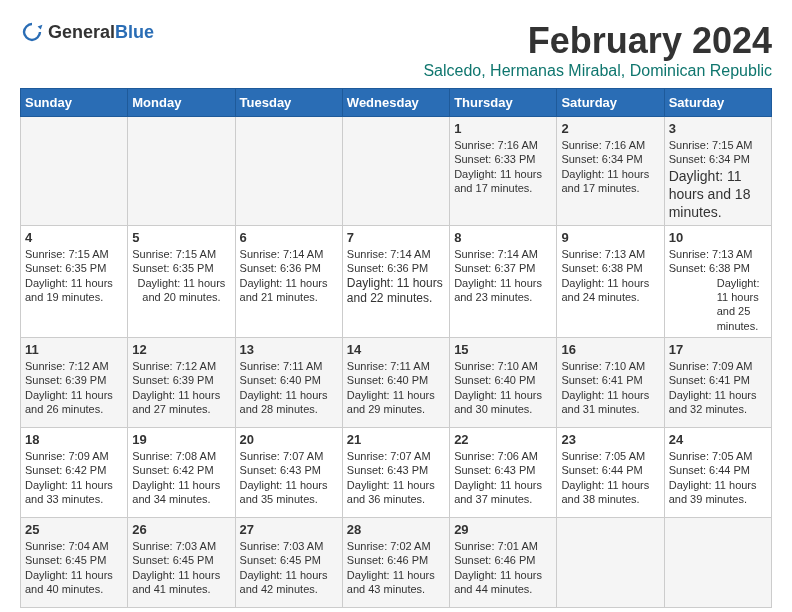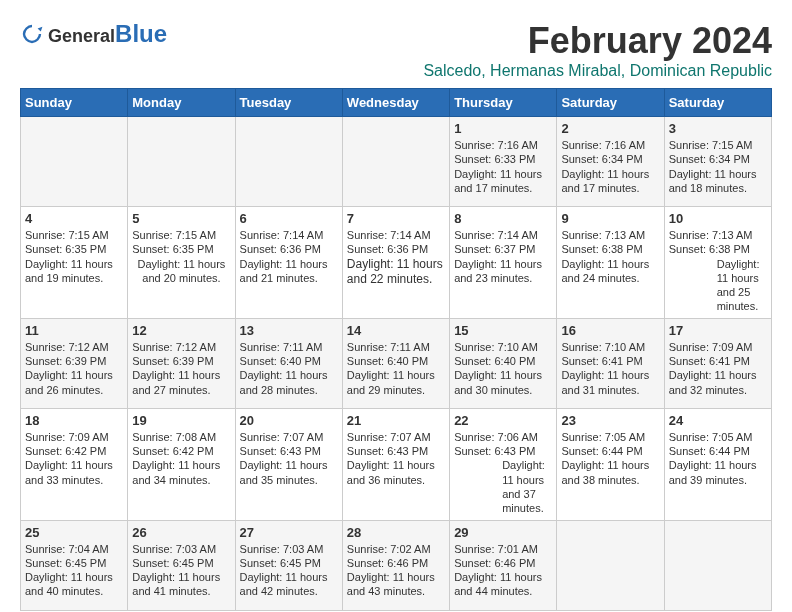--- a/index.html
+++ b/index.html
@@ -81,21 +81,21 @@
 <body>
 
 <div class="header-area">
   <div class="logo">
     <svg class="logo-icon" viewBox="0 0 30 30">
       <path d="M15 5 C10 5, 5 10, 5 15 C5 20, 10 25, 15 25 C20 25, 25 20, 25 15" fill="none" stroke="#2a6db5" stroke-width="3"></path>
       <path d="M22 8 L28 6 L26 12" fill="#2a6db5"></path>
     </svg>
     <div>
       <div>
-        <span style="font-size:18px;font-weight:bold;color:#333;">General</span><span style="font-size:24px;font-weight:bold;color:#2a6db5;">Blue</span>
+        <span style="font-size:18px;font-weight:bold;color:#333;">General</span><span style="font-size:18px;font-weight:bold;color:#2a6db5;">Blue</span>
       </div>
     </div>
   </div>
   <div class="title-area">
     <div class="month-title">February 2024</div>
     <div class="location-title">Salcedo, Hermanas Mirabal, Dominican Republic</div>
   </div>
 </div>
 
 <table>
@@ -125,21 +125,21 @@
         <td>
           <span class="day-number">2</span>
           <div style="font-size: 11px; line-height: 1.3;">Sunrise: 7:16 AM</div>
           <div style="font-size: 11px; line-height: 1.3;">Sunset: 6:34 PM</div>
           <div style="font-size: 11px; line-height: 1.3;">Daylight: 11 hours and 17 minutes.</div>
         </td>
         <td>
           <span class="day-number">3</span>
           <div style="font-size: 11px; line-height: 1.3;">Sunrise: 7:15 AM</div>
           <div style="font-size: 11px; line-height: 1.3;">Sunset: 6:34 PM</div>
-          <div style="font-size: 11px; line-height: 1.3;">Daylight: 11 hours and 18 minutes.</div>
+          <div style="font-size: 14px; line-height: 1.3;">Daylight: 11 hours and 18 minutes.</div>
         </td>
       </tr>
       <tr>
         <td>
           <span class="day-number">4</span>
           <div style="font-size: 11px; line-height: 1.3;">Sunrise: 7:15 AM</div>
           <div style="font-size: 11px; line-height: 1.3;">Sunset: 6:35 PM</div>
           <div style="font-size: 11px; line-height: 1.3;">Daylight: 11 hours and 19 minutes.</div>
         </td>
         <td>
@@ -245,21 +245,21 @@
         <td>
           <span class="day-number">21</span>
           <div style="font-size: 11px; line-height: 1.3;">Sunrise: 7:07 AM</div>
           <div style="font-size: 11px; line-height: 1.3;">Sunset: 6:43 PM</div>
           <div style="font-size: 11px; line-height: 1.3;">Daylight: 11 hours and 36 minutes.</div>
         </td>
         <td>
           <span class="day-number">22</span>
           <div style="font-size: 11px; line-height: 1.3;">Sunrise: 7:06 AM</div>
           <div style="font-size: 11px; line-height: 1.3;">Sunset: 6:43 PM</div>
-          <div style="font-size: 11px; line-height: 1.3; margin-left: 48px;">Daylight: 11 hours and 37 minutes.</div>
+          <div style="font-size: 11px; line-height: 1.3;">Daylight: 11 hours and 37 minutes.</div>
         </td>
         <td>
           <span class="day-number">23</span>
           <div style="font-size: 11px; line-height: 1.3;">Sunrise: 7:05 AM</div>
           <div style="font-size: 11px; line-height: 1.3;">Sunset: 6:44 PM</div>
           <div style="font-size: 11px; line-height: 1.3;">Daylight: 11 hours and 38 minutes.</div>
         </td>
         <td>
           <span class="day-number">24</span>
           <div style="font-size: 11px; line-height: 1.3;">Sunrise: 7:05 AM</div>

